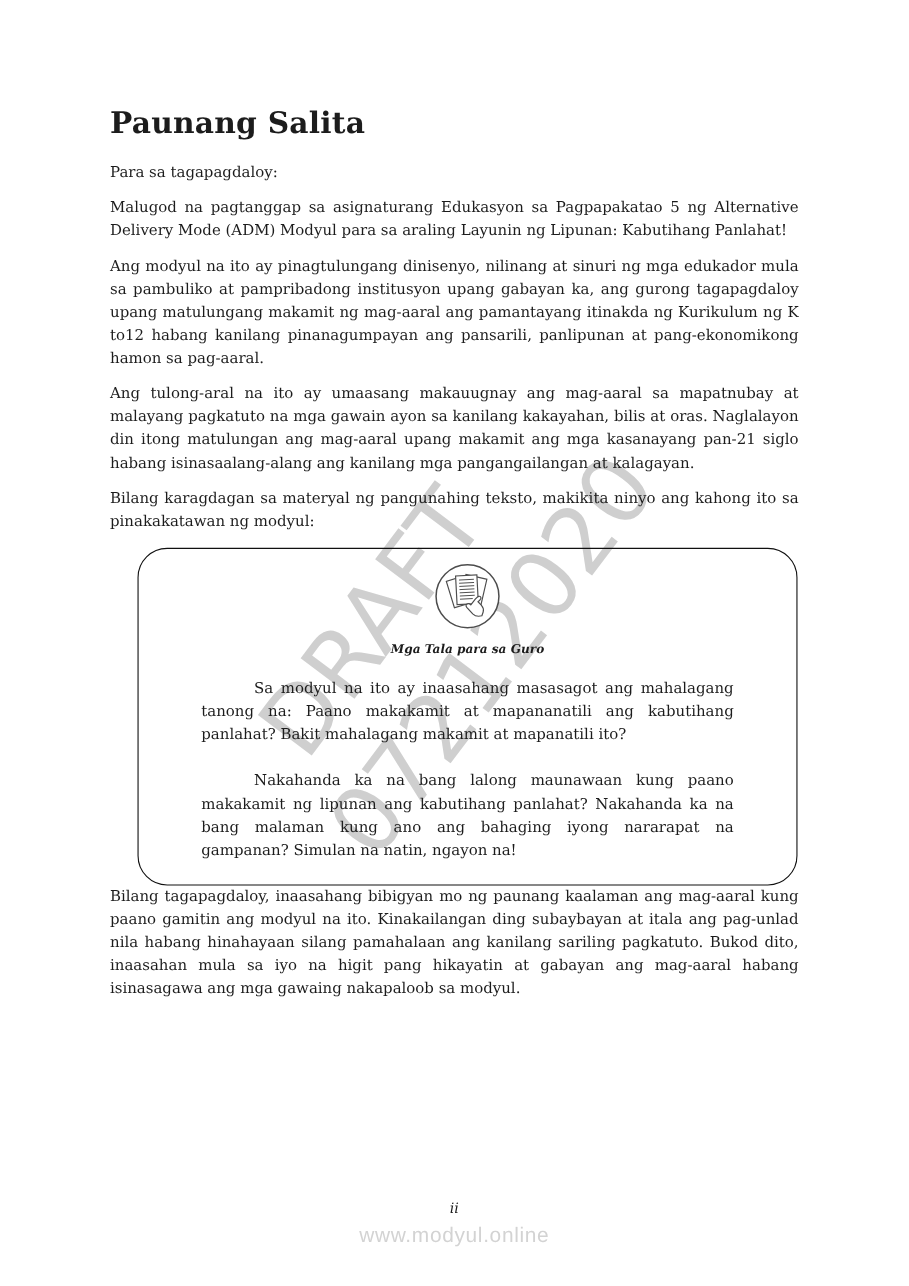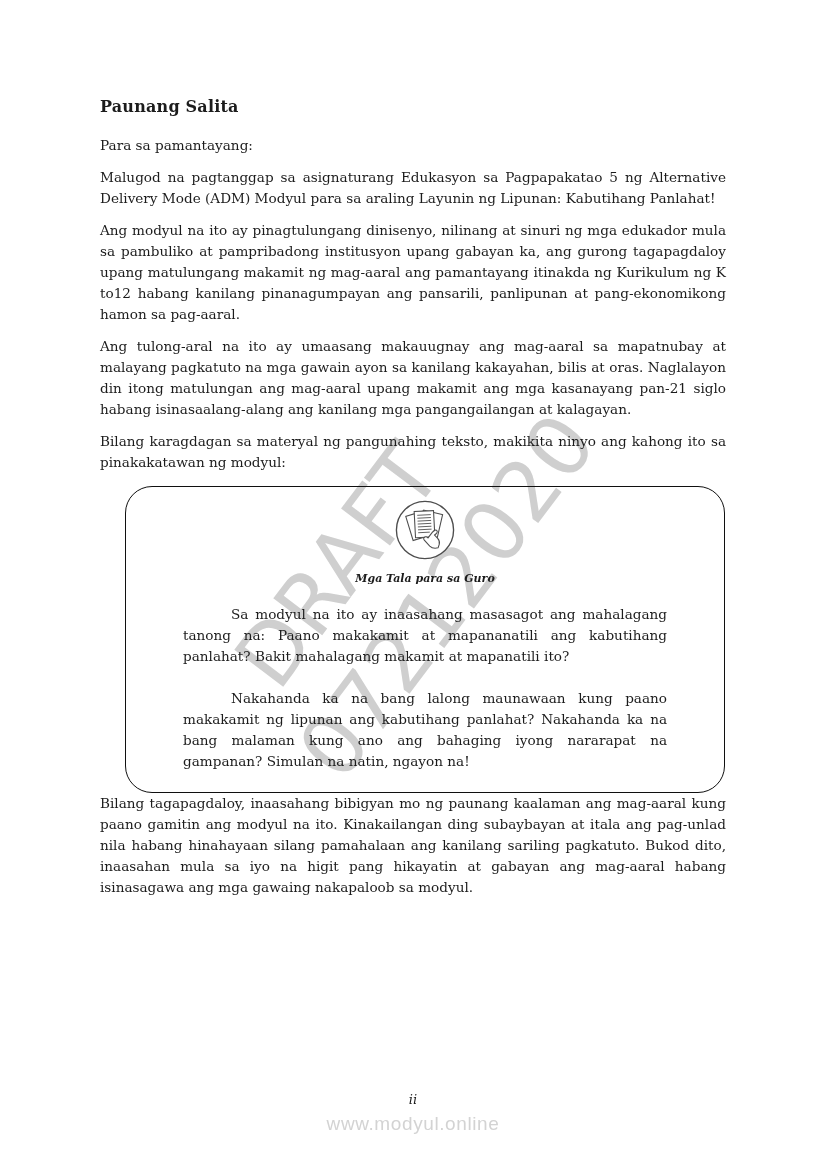--- a/index.html
+++ b/index.html
@@ -30,21 +30,21 @@
 
   
   .content {
     position: absolute;
     left: 100px;
     top: 97px;
     width: 626px;
     z-index: 1;
   }
   h1.doc-title {
-    font-size: 16px;
+    font-size: 27px;
     font-weight: 700;
     margin: 0 0 19px 0;
     letter-spacing: 0.2px;
   }
   p.body-para {
     font-size: 13.6px;
     line-height: 21px;
     margin: 0 0 11px 0;
     text-align: justify;
   }
@@ -109,21 +109,21 @@
 
 <div class="page">
 
   <div class="wm wm-draft">DRAFT</div>
   <div class="wm wm-date">07212020</div>
 
   <div class="content">
 
     <h1 class="doc-title">Paunang Salita</h1>
 
-    <p class="body-para salutation">Para sa pamantayang:</p>
+    <p class="body-para salutation">Para sa tagapagdaloy:</p>
 
     <p class="body-para">Malugod na pagtanggap sa asignaturang Edukasyon sa Pagpapakatao 5 ng Alternative Delivery Mode (ADM) Modyul para sa araling Layunin ng Lipunan: Kabutihang Panlahat!</p>
 
     <p class="body-para">Ang modyul na ito ay pinagtulungang dinisenyo, nilinang at sinuri ng mga edukador mula sa pambuliko at pampribadong institusyon upang gabayan ka, ang gurong tagapagdaloy upang matulungang makamit ng mag-aaral ang pamantayang itinakda ng Kurikulum ng K to12 habang kanilang pinanagumpayan ang pansarili, panlipunan at pang-ekonomikong hamon sa pag-aaral.</p>
 
     <p class="body-para">Ang tulong-aral na ito ay umaasang makauugnay ang mag-aaral sa mapatnubay at malayang pagkatuto na mga gawain ayon sa kanilang kakayahan, bilis at oras. Naglalayon din itong matulungan ang mag-aaral upang makamit ang mga kasanayang pan-21 siglo habang isinasaalang-alang ang kanilang mga pangangailangan at kalagayan.</p>
 
     <p class="body-para">Bilang karagdagan sa materyal ng pangunahing teksto, makikita ninyo ang kahong ito sa pinakakatawan ng modyul:</p>
 
     <div class="note-box">

